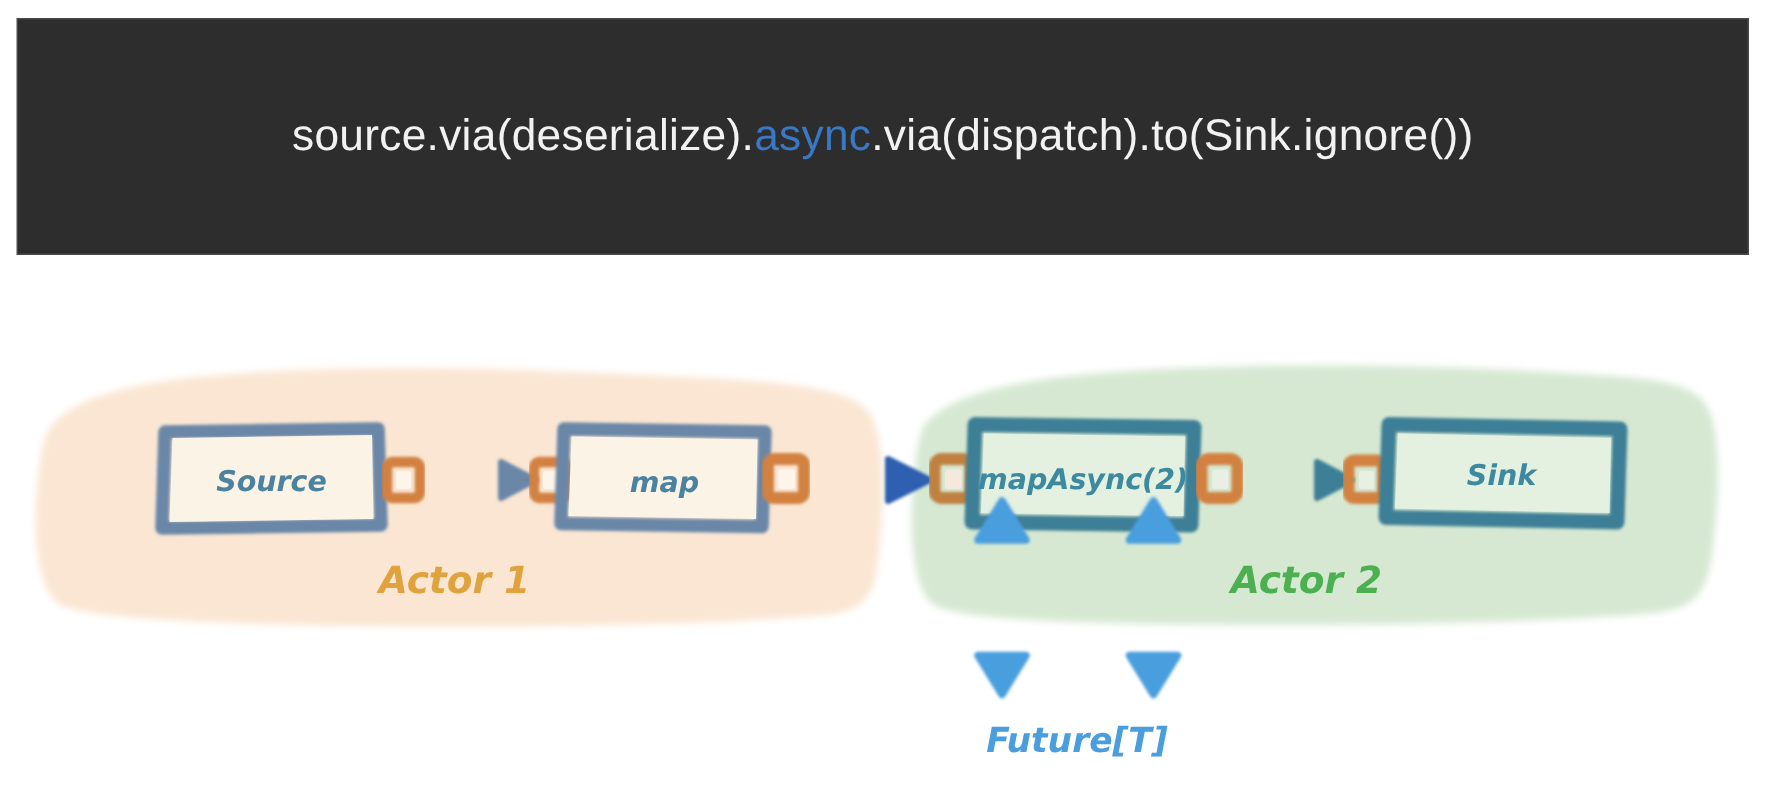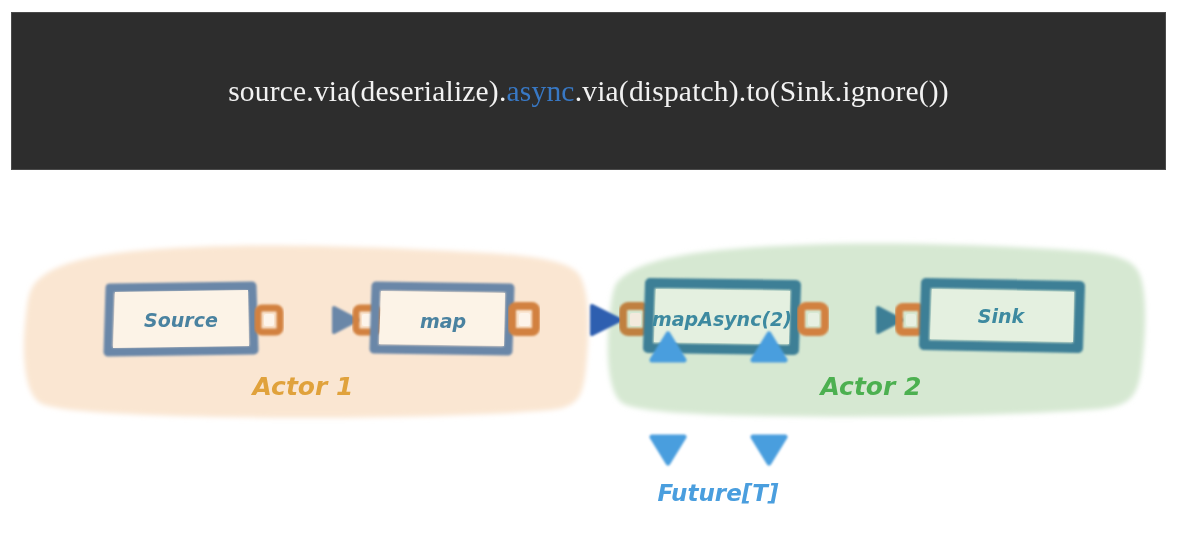--- a/index.html
+++ b/index.html
@@ -25,21 +25,21 @@
     background: #2d2d2d;
     box-shadow: 0 0 0 1px #4a4a4a;
   }
   #code-line {
     position: absolute;
     left: 0;
     right: 0;
     top: 50%;
     transform: translateY(-50%);
     text-align: center;
-    font-family: Liberation Serif, serif;
+    font-family: Liberation Sans, sans-serif;
     font-size: 29.5px;
     letter-spacing: 0.2px;
     color: #f2f2f2;
     white-space: nowrap;
   }
   #code-line .kw { color: #3878c4; }
 
   
   #diagram {
     position: absolute;

